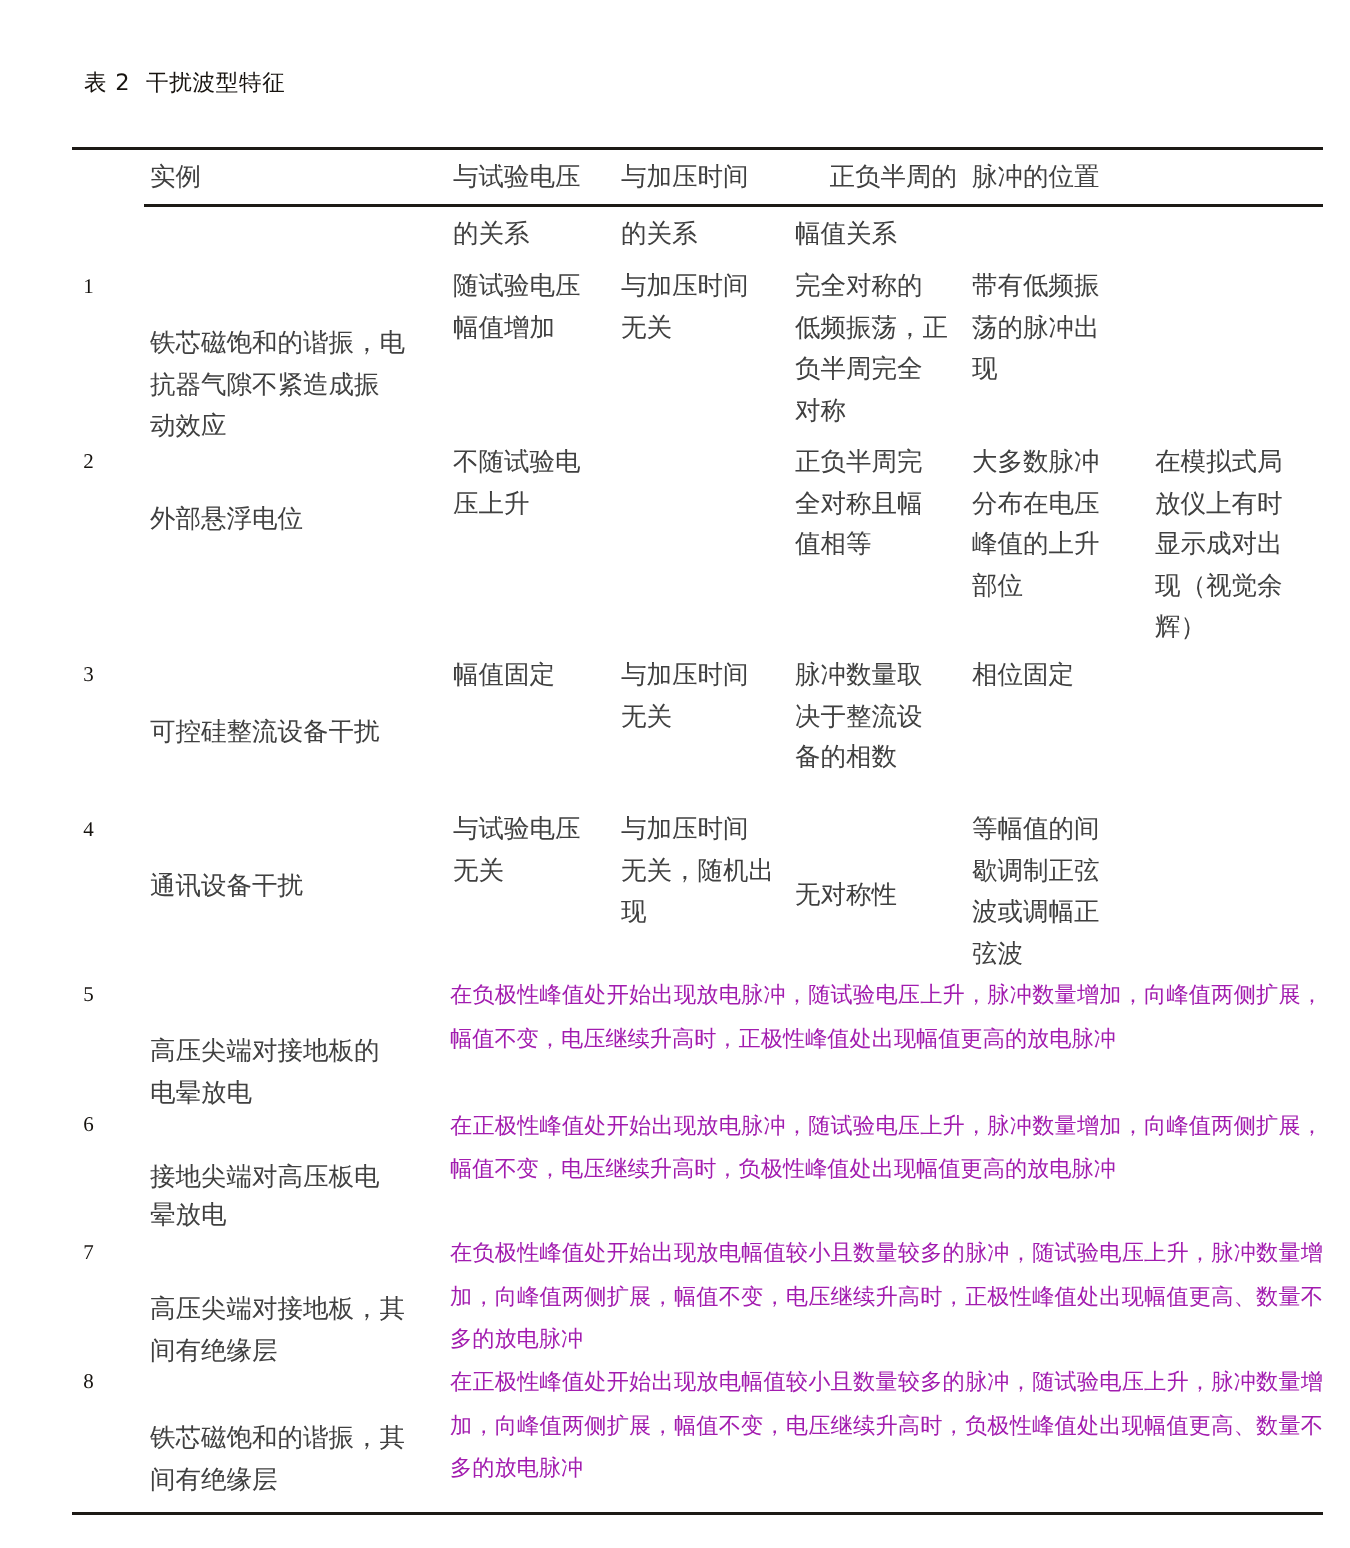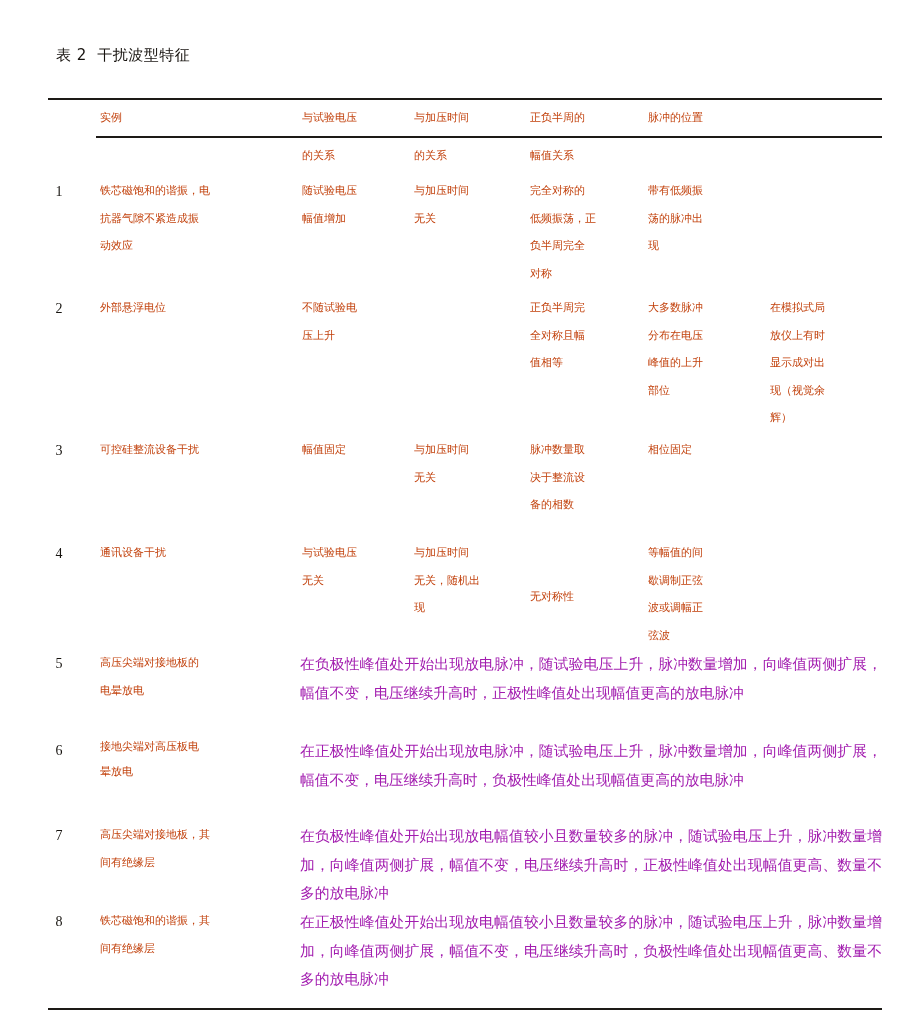--- a/index.html
+++ b/index.html
@@ -40,65 +40,65 @@
     position: absolute;
     background: #1d1a16;
   }
   .rule-top      { left: 48px; top: 98px;   width: 834px; height: 2.2px; }
   .rule-subhead  { left: 96px; top: 136px;  width: 786px; height: 1.6px; }
   .rule-bottom   { left: 48px; top: 1008px; width: 834px; height: 2.2px; }
 
   
   .cell {
     position: absolute;
-    font-size: 11px;
+    font-size: 17px;
     line-height: 27.5px;
-    color: #c2410c;
+    color: #404040;
     white-space: pre-line;
-    font-family: Liberation Mono, monospace;
   }
   .num {
     position: absolute;
     font-size: 14px;
     line-height: 27.5px;
     width: 18px;
     text-align: center;
     font-family: "Liberation Serif", serif;
   }
   .wide {
     position: absolute;
     font-size: 14.8px;
     line-height: 28.5px;
     width: 582px;
     text-align: justify;
     color: #a21caf;
   }
   .example {
     width: 196px;
+    margin-top: 38px;
   }
   .colnarrow {
     width: 108px;
   }
   .col-exheader { width: 190px; }
 </style>
 </head>
 <body>
 
 <div class="page">
 
   <div class="caption">表 2  干扰波型特征</div>
 
   <div class="rule rule-top"></div>
   <div class="rule rule-subhead"></div>
   <div class="rule rule-bottom"></div>
 
   <div class="cell col-exheader" style="left:100px; top:105px;">实例</div>
   <div class="cell colnarrow" style="left:302px; top:105px;">与试验电压</div>
   <div class="cell colnarrow" style="left:414px; top:105px;">与加压时间</div>
-  <div class="cell colnarrow" style="left:530px; top:105px;">正负半周的</div>
+  <div class="cell colnarrow" style="left:530px; top:105px;text-align:right;">正负半周的</div>
   <div class="cell colnarrow" style="left:648px; top:105px;">脉冲的位置</div>
 
   <div class="cell colnarrow" style="left:302px; top:143px;">的关系</div>
   <div class="cell colnarrow" style="left:414px; top:143px;">的关系</div>
   <div class="cell colnarrow" style="left:530px; top:143px;">幅值关系</div>
 
   <div class="num" style="left:50px; top:178px;">1</div>
   <div class="cell example" style="left:100px; top:178px;">铁芯磁饱和的谐振，电
 抗器气隙不紧造成振
 动效应</div>

